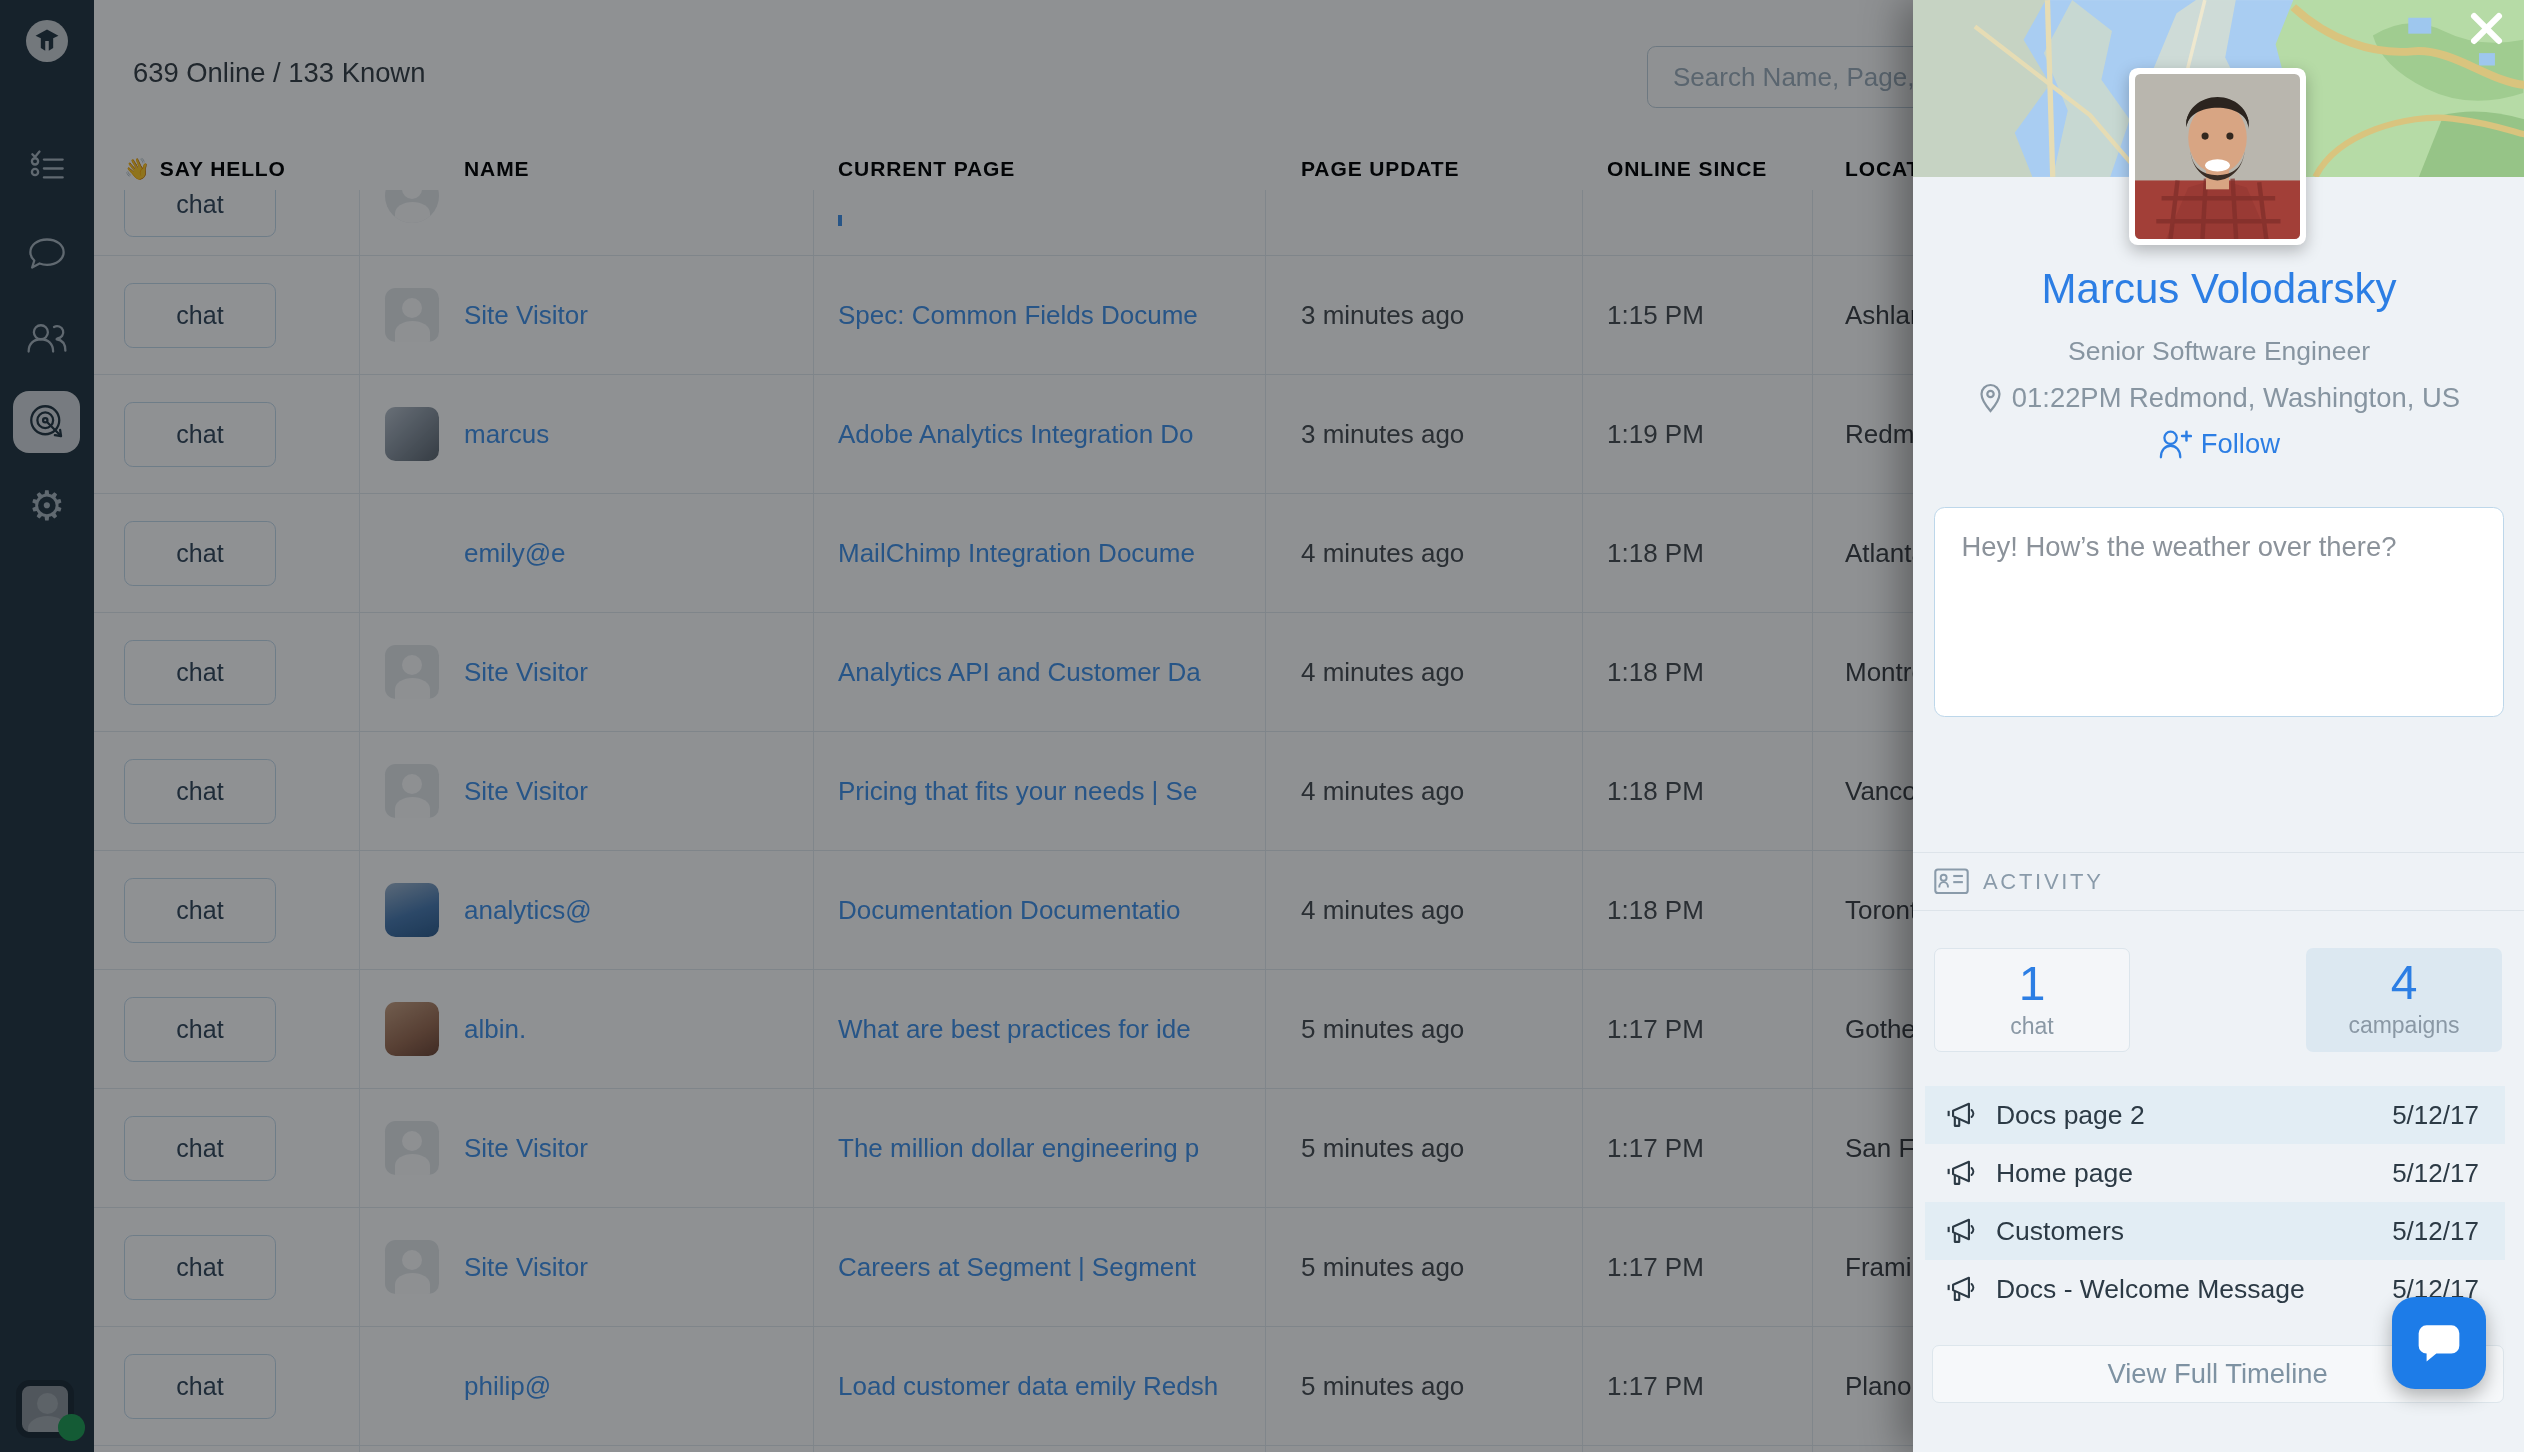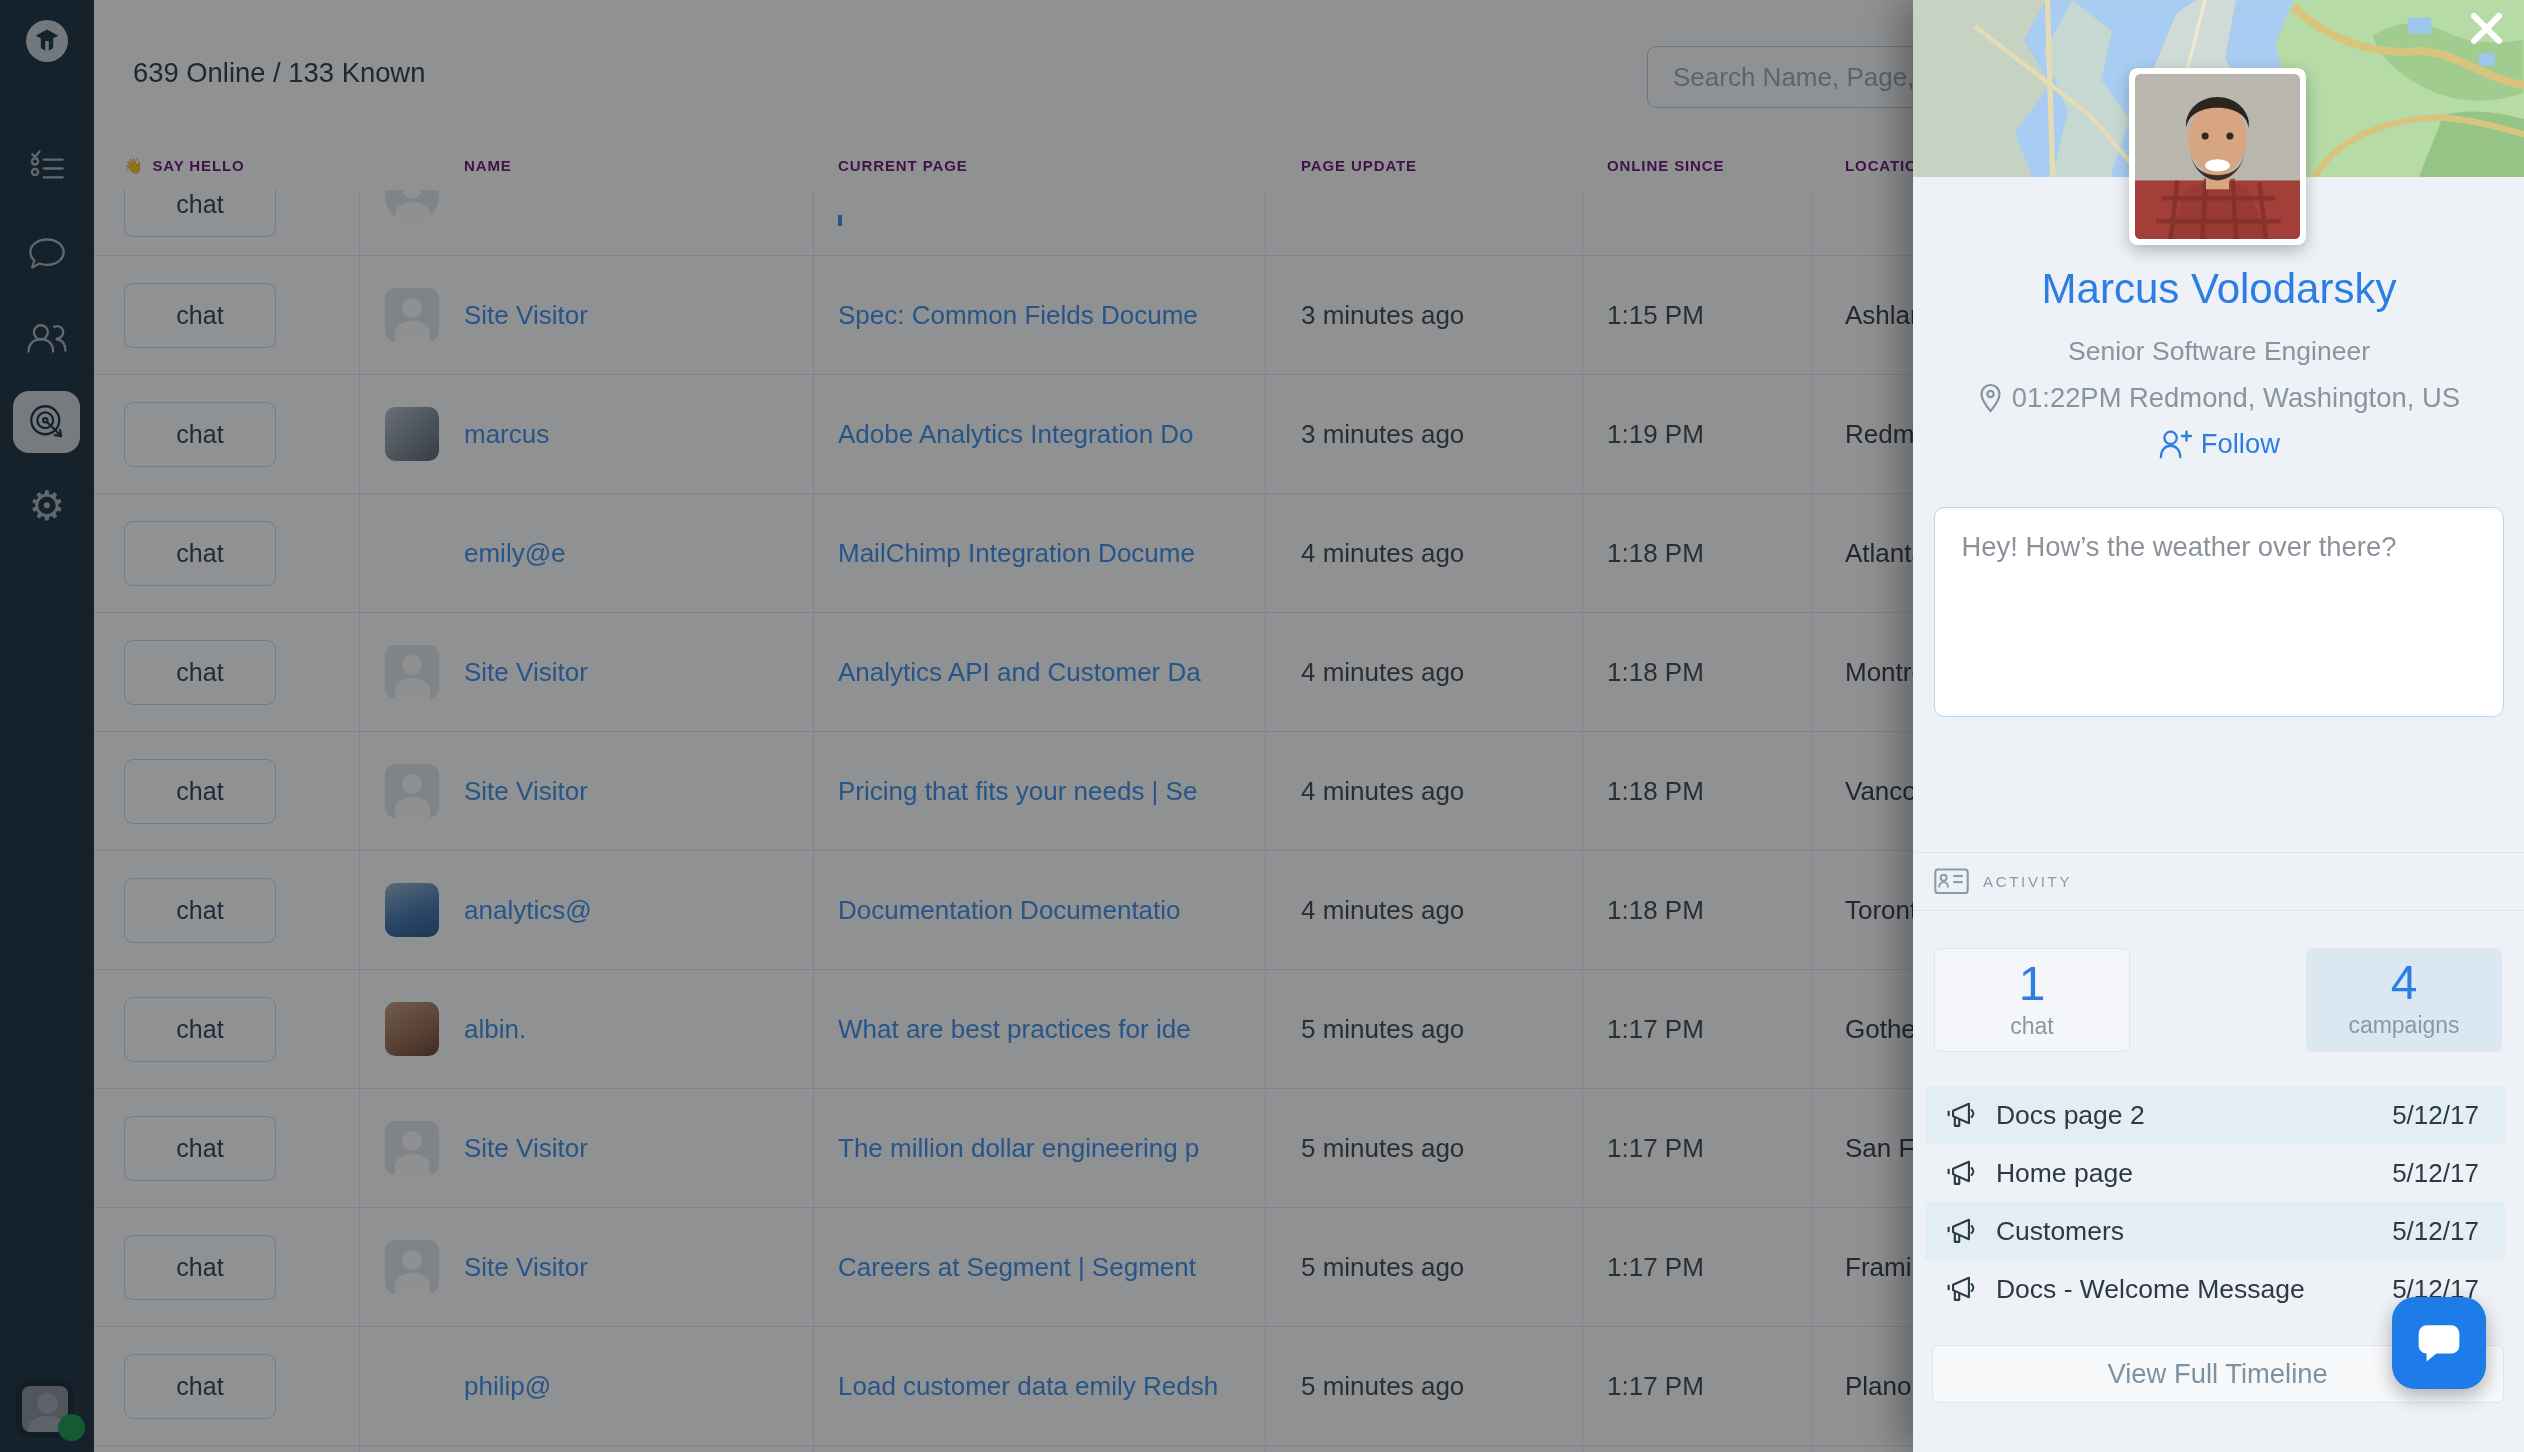--- a/index.html
+++ b/index.html
@@ -23,22 +23,22 @@
   .status-dot{position:absolute;left:58px;bottom:12.4px;width:26.5px;height:26.5px;border-radius:50%;background:#1f9d55;z-index:3;}
 
   
   .main{position:absolute;left:94px;top:4px;right:0;height:1453px;background:#ffffff;z-index:1;}
   .page-title{position:absolute;left:39px;top:53px;font-size:27.4px;color:#353e46;}
   .search-input{position:absolute;left:1553px;top:42px;width:584px;height:62px;border:1.8px solid #c2d2de;
     border-radius:8.8px;background:#fff;font-size:26px;color:#4b5a66;padding:0 25px;outline:none;
     font-family:"Liberation Sans",sans-serif;}
   .search-input::placeholder{color:#9fb0bd;}
 
-  .thead{position:absolute;left:0;top:149px;width:100%;height:37px;font-size:15px;font-weight:700;
-    letter-spacing:0.9px;color:#701a75;}
+  .thead{position:absolute;left:0;top:149px;width:100%;height:37px;font-size:21px;font-weight:700;
+    letter-spacing:0.9px;color:#000000;}
   .th{position:absolute;top:3.5px;white-space:nowrap;}
   .th-say{left:30px;} .th-name{left:370px;} .th-page{left:744px;} .th-update{left:1207px;}
   .th-since{left:1513px;} .th-loc{left:1751px;}
   .wave{margin-right:8.8px;}
 
   .tbody{position:absolute;left:0;top:186px;right:0;bottom:0;background:#fff;}
   .col-divider{position:absolute;top:0;bottom:0;width:0.9px;background:#e4ebf0;z-index:0;}
 
   .row{position:relative;height:119px;border-bottom:0.9px solid #e2eaef;z-index:1;}
   .row-partial{height:66px;overflow:hidden;}
@@ -79,21 +79,21 @@
   .p-follow{position:absolute;left:0;top:428px;width:100%;display:flex;align-items:center;justify-content:center;
     gap:8.8px;font-size:27.4px;color:#2c7ee4;cursor:pointer;}
   .msg-box{position:absolute;left:21px;top:507px;width:570px;height:210px;border:1.8px solid #bdd7ea;border-radius:10.6px;
     background:#fff;font-size:27.4px;color:#8b929a;padding:23px 26.5px;resize:none;outline:none;
     font-family:"Liberation Sans",sans-serif;}
   .msg-box::placeholder{color:#8b929a;}
   .send-btn{position:absolute;left:21px;top:740px;width:570px;height:68px;background:#25c564;border:none;
     border-radius:8.8px;color:#fff;font-size:28px;font-family:"Liberation Sans",sans-serif;cursor:pointer;}
   .activity-hd{position:absolute;left:0;top:852px;width:612px;height:59px;border-top:0.9px solid #dde4ea;
     border-bottom:0.9px solid #dde4ea;display:flex;align-items:center;padding-left:21px;gap:14px;}
-  .activity-hd .label{font-size:15px;letter-spacing:2.7px;color:#8a9baa;}
+  .activity-hd .label{font-size:22px;letter-spacing:2.7px;color:#8a9baa;}
   .stat-card{position:absolute;top:948px;width:196px;height:104px;border-radius:7px;text-align:center;}
   .stat-chat{left:21px;border:1.8px solid #dce5ec;background:rgba(255,255,255,.35);}
   .stat-camp{left:393px;background:#dce8f1;}
   .stat-num{font-size:48px;color:#2c7ee4;margin-top:7px;}
   .stat-lbl{font-size:23px;color:#8a98a5;margin-top:1.8px;}
   .campaigns{position:absolute;left:12.4px;top:1086px;width:580px;}
   .camp-row{position:relative;height:58px;display:flex;align-items:center;padding:0 26.5px 0 21px;}
   .camp-row:nth-child(odd){background:#e2edf4;}
   .camp-row .icon{width:30px;height:26.5px;margin-right:19.5px;flex:none;}
   .camp-row .lbl{font-size:26.5px;color:#2c3a45;flex:1;white-space:nowrap;overflow:hidden;}

